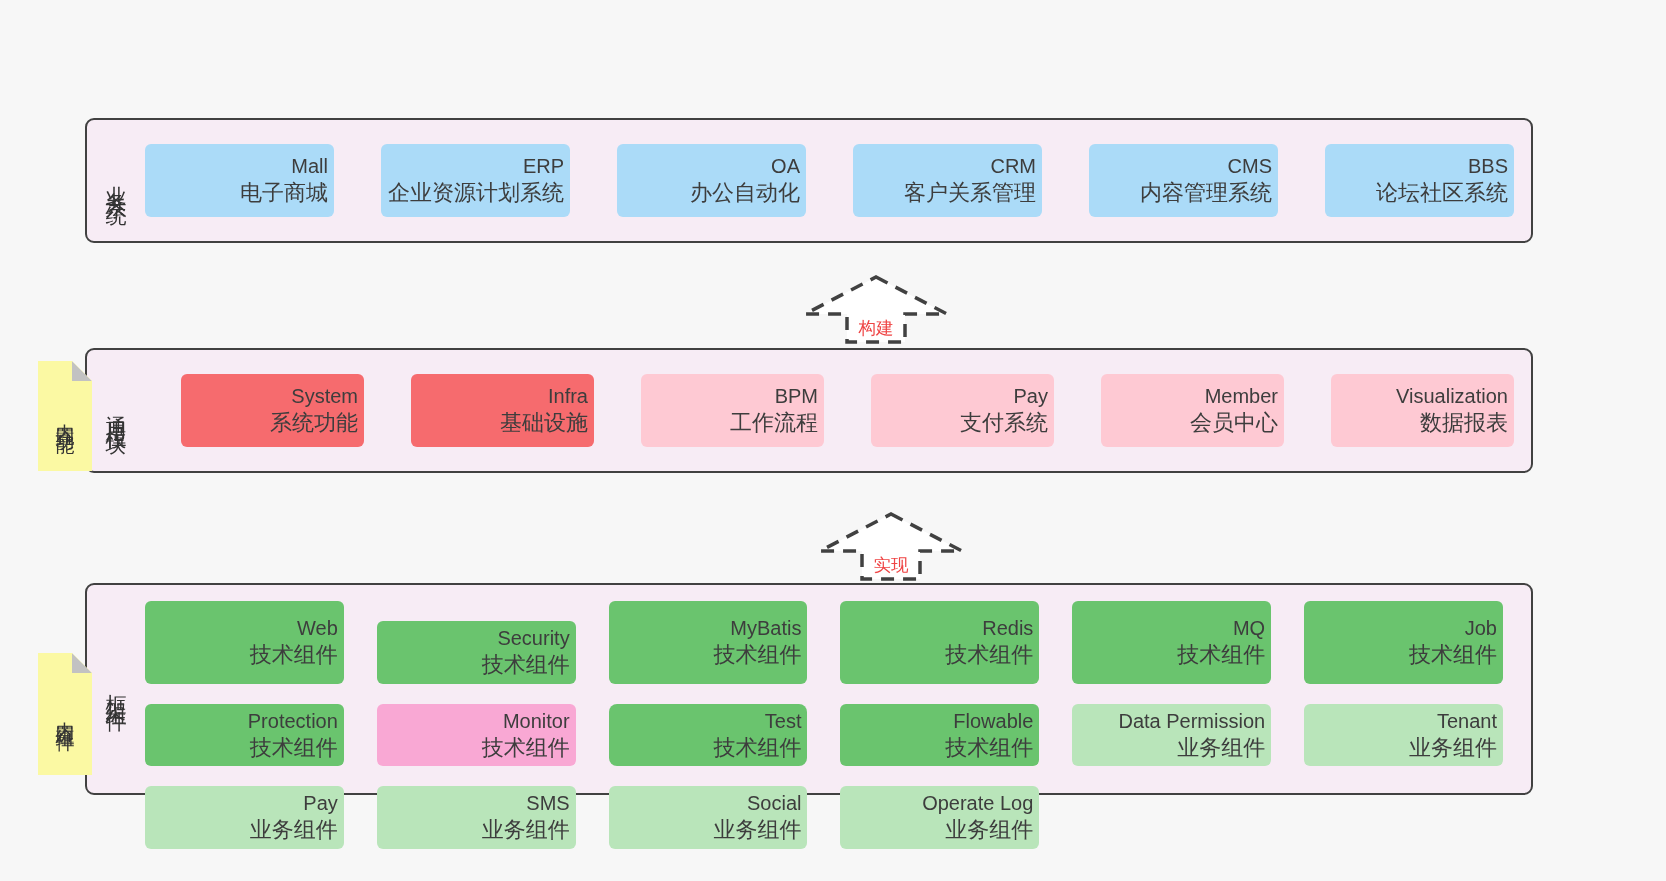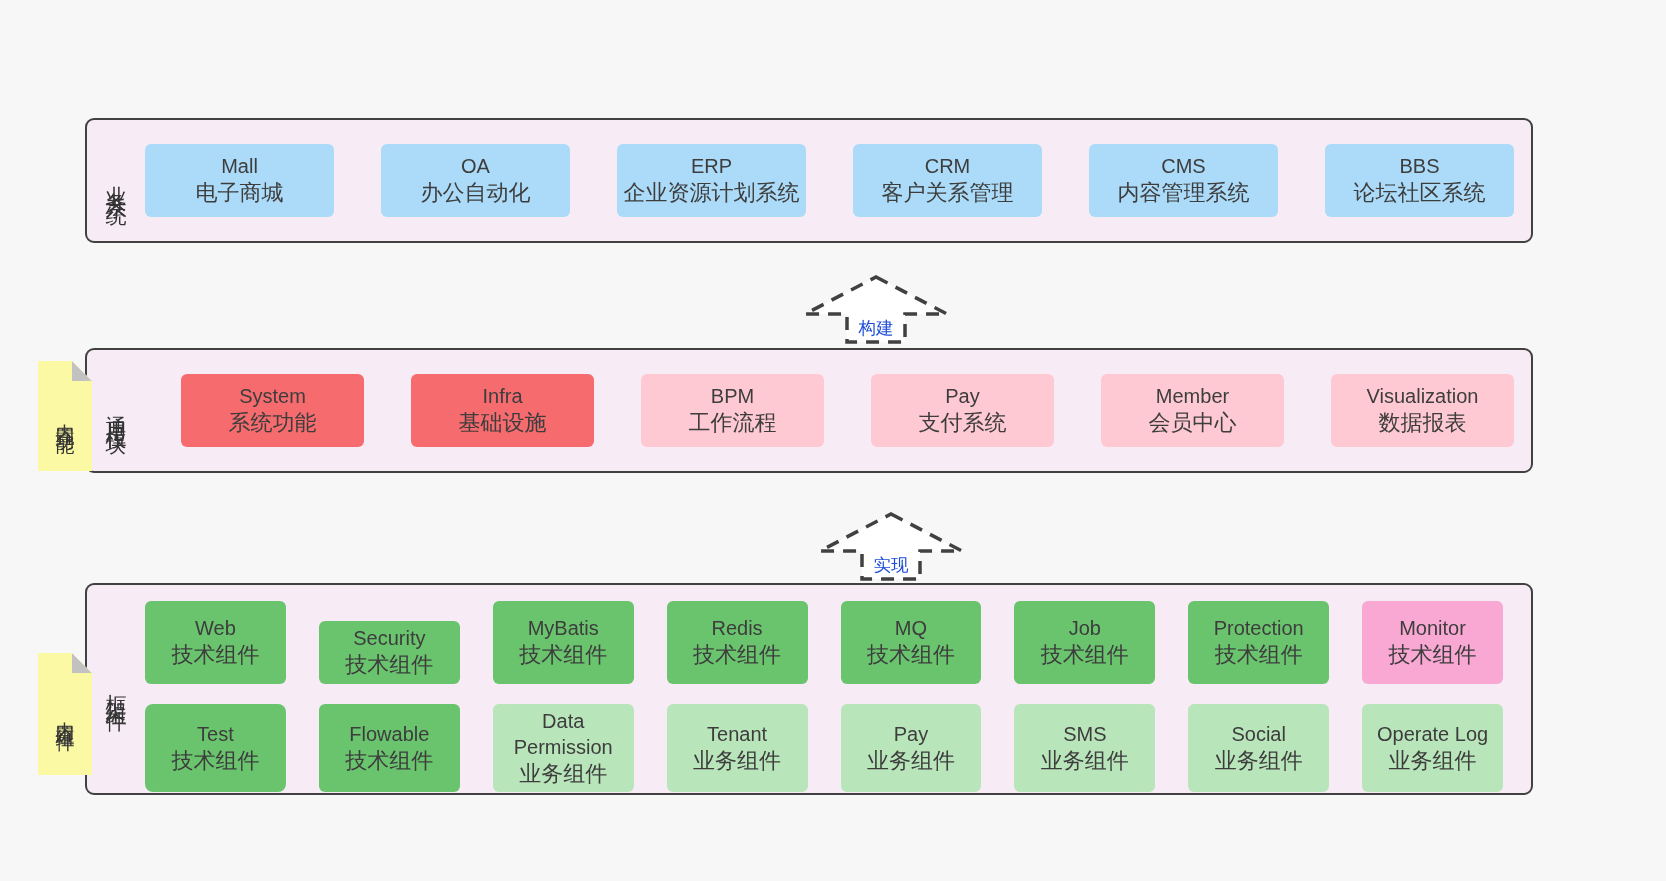--- a/index.html
+++ b/index.html
@@ -26,21 +26,21 @@
     display:flex;align-items:center;justify-content:center;
     writing-mode:vertical-rl;text-orientation:upright;
     font-size:21px;letter-spacing:6px;color:#333;
   }
   .boxes{flex:1;display:grid;box-sizing:border-box;}
   .cols6 .boxes{padding:24px 17px 24px 0;column-gap:47px;}
   .cols8 .boxes{padding:16px 28px 16px 0;gap:20px 33px;}
 
   .box{
     border-radius:6px;
-    display:flex;flex-direction:column;align-items:center;justify-content:center;
+    display:flex;flex-direction:column;align-items:flex-end;justify-content:center;
     text-align:center;line-height:1.3;padding:4px 6px;box-sizing:border-box;
   }
   .box .name{font-size:20px;}
   .box .desc{font-size:22px;}
 
   
   .note{
     position:absolute;left:38px;width:54px;z-index:3;
     background:var(--note-yellow,#fbf9a3);
     clip-path:polygon(0 0,calc(100% - 20px) 0,100% 20px,100% 100%,0 100%);
@@ -58,42 +58,42 @@
 
   
   .arrow{position:absolute;width:150px;height:72px;z-index:2;}
   .arrow svg{display:block;width:100%;height:100%;}
   .arrow path{
     fill:#ffffff;stroke:var(--band-border,#414141);
     stroke-width:3.5;stroke-dasharray:13 9;
   }
   .arrow-label{
     position:absolute;left:50%;top:43px;transform:translateX(-50%);
-    background:#ffffff;padding:0 2px;font-size:17.5px;color:#1d4ed8;white-space:nowrap;text-align:center;
+    background:#ffffff;padding:0 2px;font-size:17.5px;color:#ef4444;white-space:nowrap;text-align:center;
   }
 </style>
 </head>
 <body>
 
 <div class="stage">
 
   <section class="band cols6" style="top:118px;height:125px;">
     <div class="side-label">业务系统</div>
     <div class="boxes" style="grid-template-columns: repeat(6, 1fr);">
         <div class="box" style="background: rgb(171, 219, 248);">
           <div class="name">Mall</div>
           <div class="desc">电子商城</div>
         </div>
         <div class="box" style="background: rgb(171, 219, 248);">
+          <div class="name">ERP</div>
+          <div class="desc">企业资源计划系统</div>
+        </div>
+        <div class="box" style="background: rgb(171, 219, 248);">
           <div class="name">OA</div>
           <div class="desc">办公自动化</div>
-        </div>
-        <div class="box" style="background: rgb(171, 219, 248);">
-          <div class="name">ERP</div>
-          <div class="desc">企业资源计划系统</div>
         </div>
         <div class="box" style="background: rgb(171, 219, 248);">
           <div class="name">CRM</div>
           <div class="desc">客户关系管理</div>
         </div>
         <div class="box" style="background: rgb(171, 219, 248);">
           <div class="name">CMS</div>
           <div class="desc">内容管理系统</div>
         </div>
         <div class="box" style="background: rgb(171, 219, 248);">
@@ -145,21 +145,21 @@
 
   <div class="arrow" style="left:816px;top:510px;">
     <svg viewBox="0 0 150 72">
       <path d="M75 4 L146 41 L104 41 L104 69 L46 69 L46 41 L4 41 Z"></path>
     </svg>
     <span class="arrow-label">实现</span>
   </div>
 
   <section class="band cols8" style="top:583px;height:212px;">
     <div class="side-label">框架组件</div>
-    <div class="boxes" style="grid-template-columns: repeat(8, 1fr);">
+    <div class="boxes" style="grid-template-columns: repeat(6, 1fr);">
         <div class="box" style="background: rgb(106, 196, 110);">
           <div class="name">Web</div>
           <div class="desc">技术组件</div>
         </div>
         <div class="box" style="background: rgb(106, 196, 110); margin-top: 20px;">
           <div class="name">Security</div>
           <div class="desc">技术组件</div>
         </div>
         <div class="box" style="background: rgb(106, 196, 110);">
           <div class="name">MyBatis</div>

